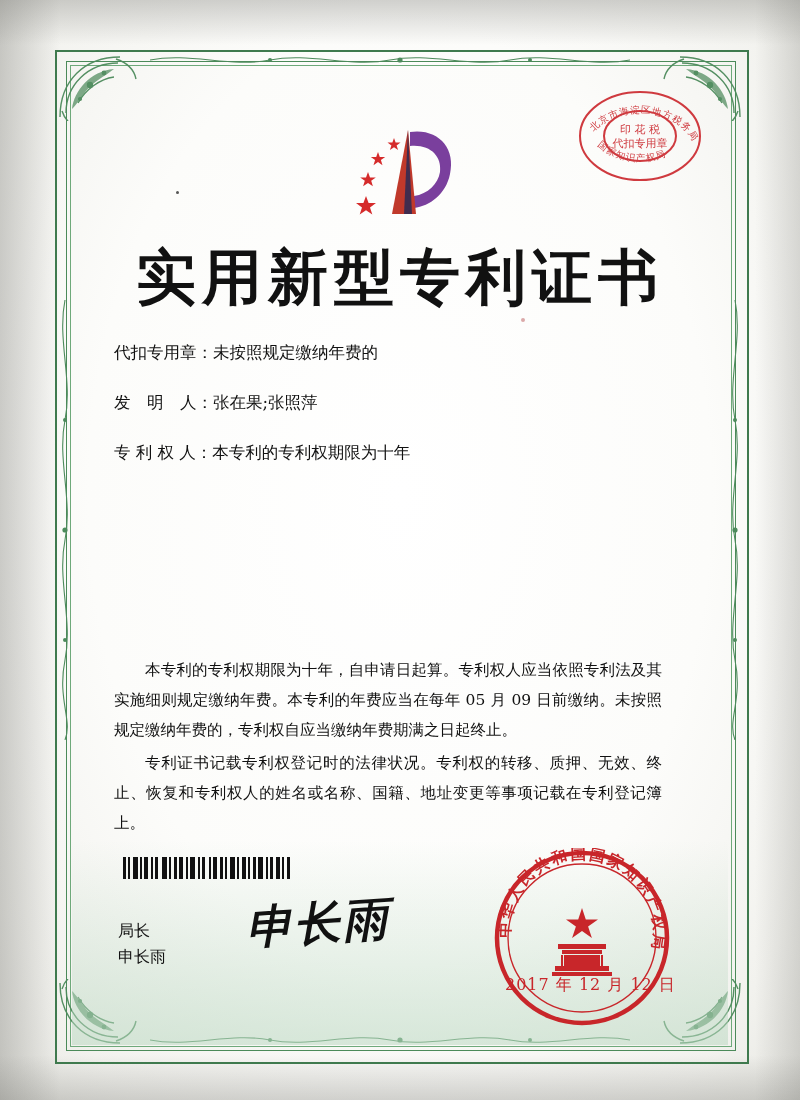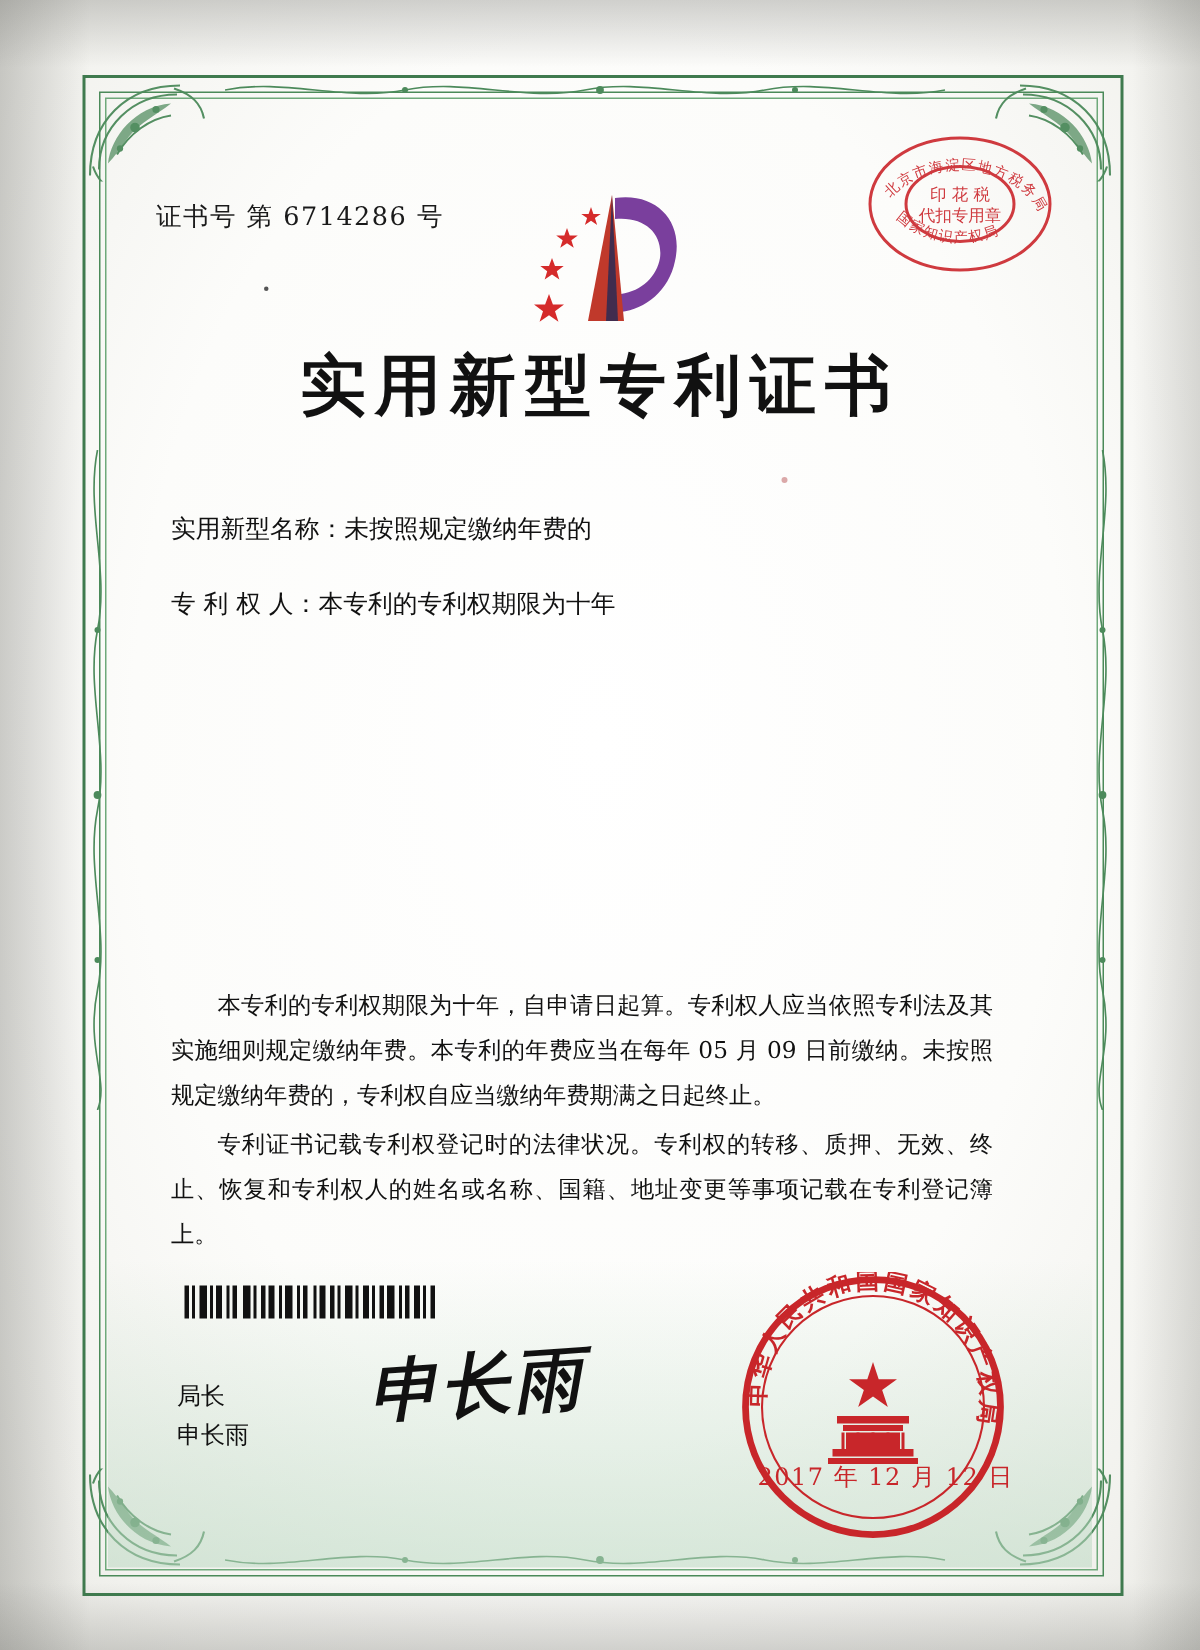--- a/index.html
+++ b/index.html
@@ -113,24 +113,24 @@
   
   .tax-stamp {
     position: absolute;
     right: 95px; top: 88px;
     width: 130px; height: 96px;
   }
 
   
   .title {
     position: absolute;
-    left: 0; top: 228px;
+    left: 0; top: 238px;
     width: 800px;
     text-align: center;
-    font-size: 44px;
+    font-size: 60px;
     font-weight: bold;
     letter-spacing: 6px;
     color: #111;
     font-family: "DejaVu Serif", serif;
   }
 
   
   .fields {
     position: absolute;
     left: 114px; top: 342px;
@@ -352,24 +352,20 @@
         <path d="M8 0 C0 40 16 80 8 120 C0 160 16 200 8 240 C0 280 16 320 8 360 C0 400 16 420 8 440"></path>
         <circle cx="8" cy="120" r="2" fill="currentColor" stroke="none"></circle>
         <circle cx="8" cy="230" r="2.6" fill="currentColor" stroke="none"></circle>
         <circle cx="8" cy="340" r="2" fill="currentColor" stroke="none"></circle>
       </g>
     </svg>
   </div>
 
   <div class="bottom-wash"></div>
 
-  <div class="cert-no">
-    <span>证书号</span>
-    <span>第 6714286 号</span>
-  </div>
   <div class="dot-mark"></div>
   <div class="dot-mark2"></div>
 
   <div class="logo">
     <svg width="110" height="105" viewBox="0 0 110 105">
 
       <path d="M58 14 C86 10 104 30 98 56 C94 76 78 88 62 90 L62 78 C76 76 86 66 88 54 C90 38 78 26 58 28 Z" fill="#7a3f9d"></path>
 
       <path d="M56 12 L64 96 L40 96 Z" fill="#c0392b"></path>
       <path d="M56 12 L60 96 L52 96 Z" fill="#2a2a55" opacity="0.85"></path>
@@ -399,21 +395,24 @@
       </text>
       <text x="65" y="45" font-size="11" fill="#cf3a3f" text-anchor="middle" font-family="DejaVu Serif, serif">印 花 税</text>
       <text x="65" y="59" font-size="11" fill="#cf3a3f" text-anchor="middle" font-family="DejaVu Serif, serif">代扣专用章</text>
     </svg>
   </div>
 
   <div class="title">实用新型专利证书</div>
 
   <div class="fields">
     <div class="field-row">
-      <span class="field-label">实用新型名称：</span><span class="field-value">未按照规定缴纳年费的</span>
+      <span class="field-label">代扣专用章：</span><span class="field-value">未按照规定缴纳年费的</span>
+    </div>
+    <div class="field-row">
+      <span class="field-label">发　明　人：</span><span class="field-value">张在果;张照萍</span>
     </div>
     <div class="field-row">
       <span class="field-label">专 利 权 人：</span><span class="field-value">本专利的专利权期限为十年</span>
     </div>
   </div>
 
   <div class="body-text">
     <p>本专利的专利权期限为十年，自申请日起算。专利权人应当依照专利法及其实施细则规定缴纳年费。本专利的年费应当在每年 05 月 09 日前缴纳。未按照规定缴纳年费的，专利权自应当缴纳年费期满之日起终止。</p>
     <p>专利证书记载专利权登记时的法律状况。专利权的转移、质押、无效、终止、恢复和专利权人的姓名或名称、国籍、地址变更等事项记载在专利登记簿上。</p>
   </div>

